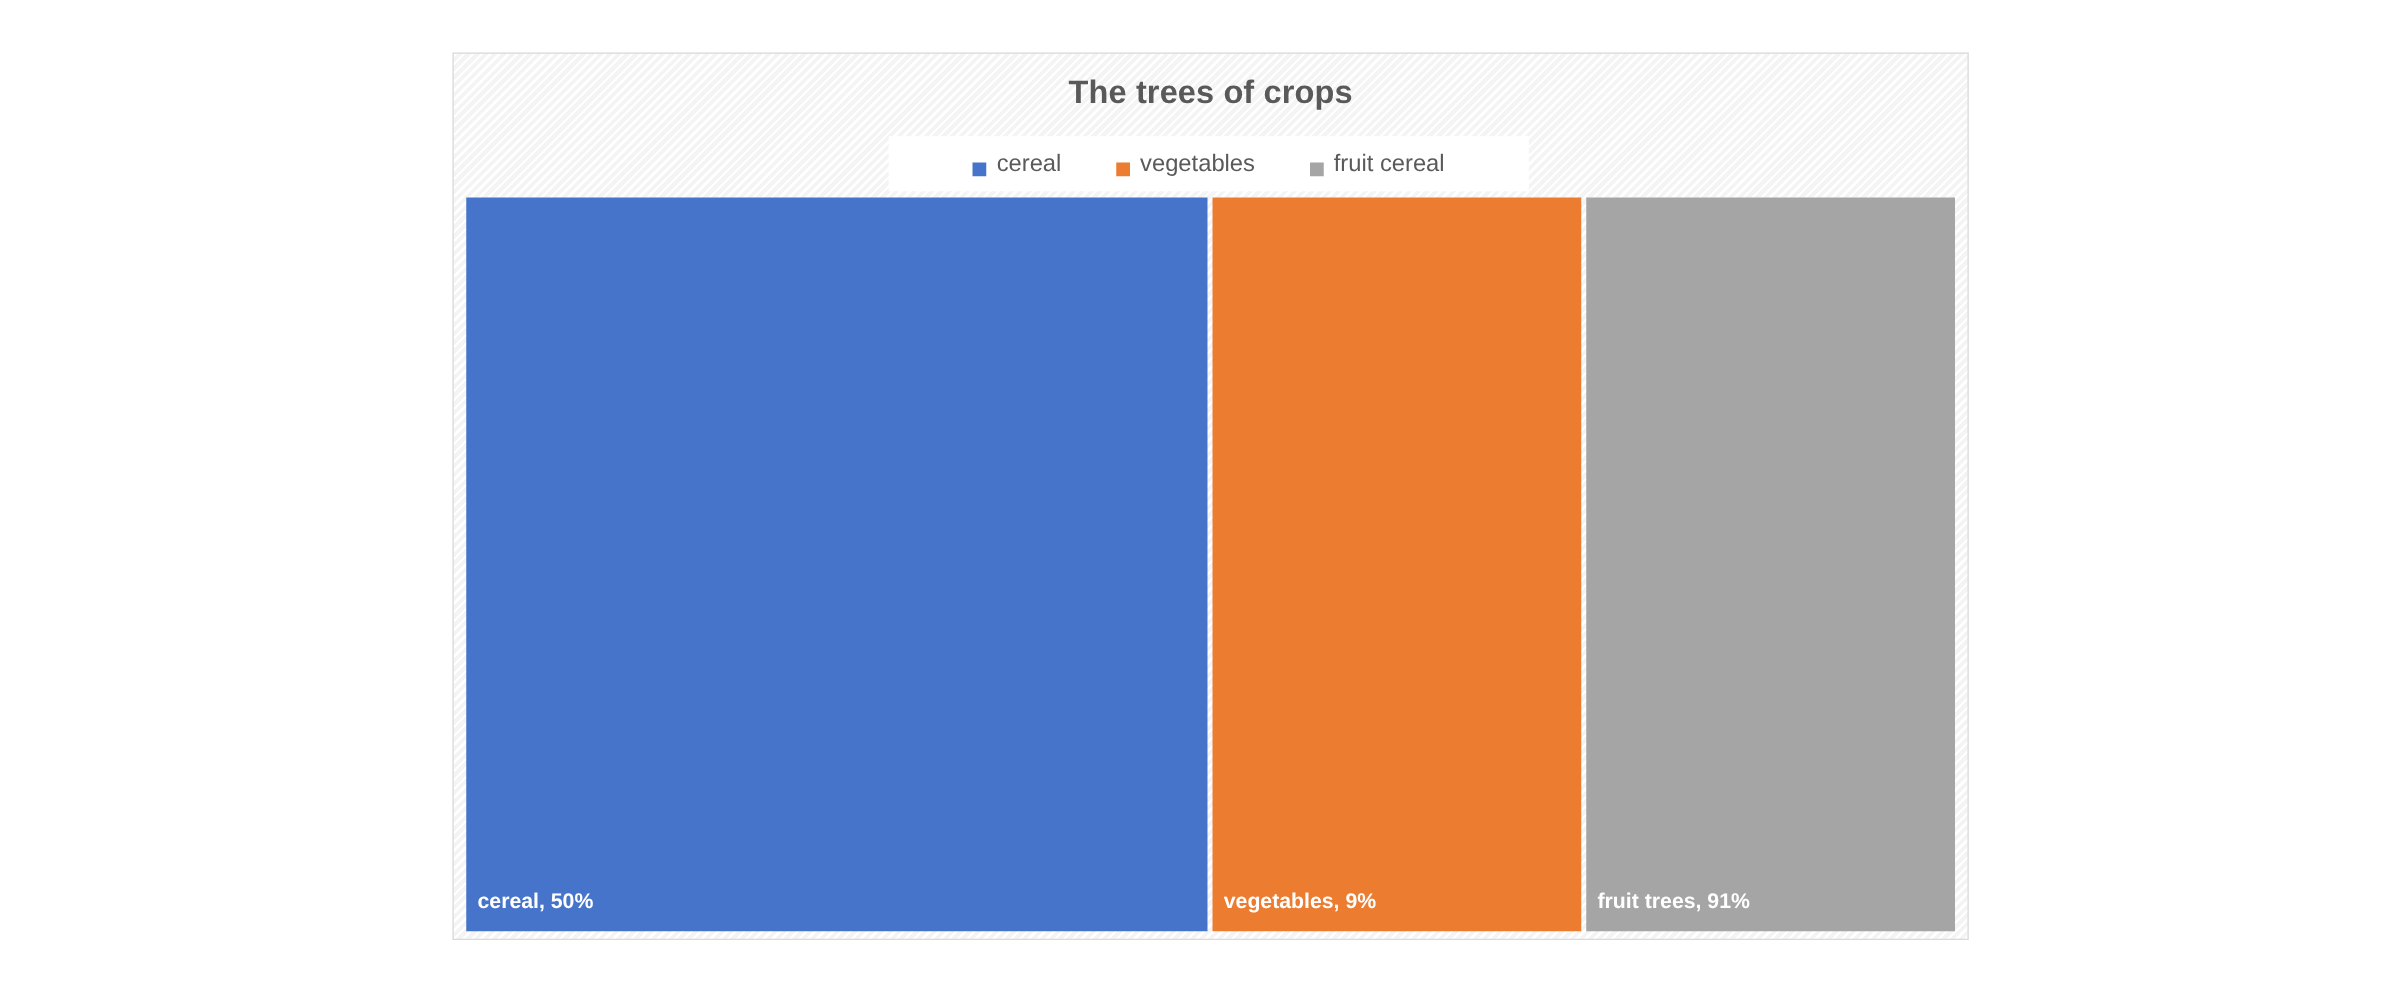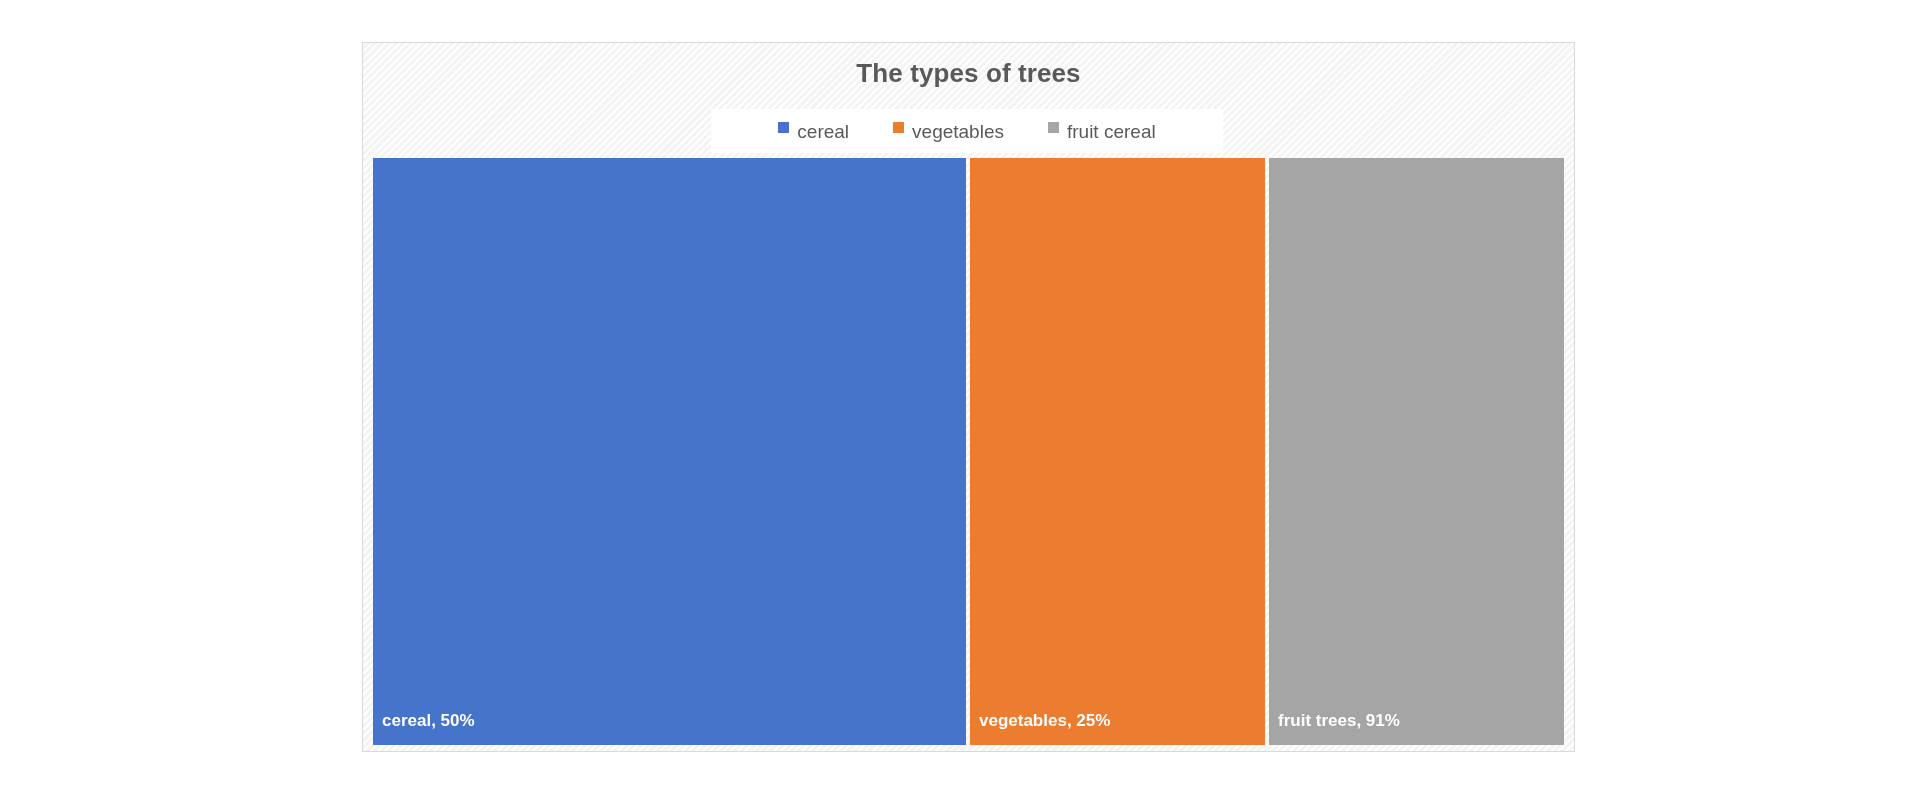--- a/index.html
+++ b/index.html
@@ -54,21 +54,21 @@
     top: 66px;
     width: 512px;
     height: 44px;
     background: #ffffff;
     display: flex;
     align-items: center;
     justify-content: center;
   }
   .legend-item {
     display: flex;
-    align-items: flex-start;
+    align-items: flex-end;
     margin: 0 22px;
     white-space: nowrap;
   }
   .legend-swatch {
     width: 11px;
     height: 11px;
     margin-right: 8px;
     flex: 0 0 auto;
   }
   .legend-label {
@@ -99,21 +99,21 @@
     font-weight: bold;
     color: #ffffff;
     white-space: nowrap;
   }
 </style>
 </head>
 <body>
 
 <div id="chart-frame">
 
-  <div id="chart-title">The types of trees</div>
+  <div id="chart-title">The trees of crops</div>
 
   <div id="legend">
 
     <div class="legend-item">
       <span class="legend-swatch" style="background:#4674ca"></span>
       <span class="legend-label">cereal</span>
     </div>
 
     <div class="legend-item">
       <span class="legend-swatch" style="background:#ec7c30"></span>
@@ -127,21 +127,21 @@
 
   </div>
 
   <div id="treemap">
 
     <div class="tile" style="left:0px; width:593px; background:#4674ca;">
       <span class="tile-label">cereal, 50%</span>
     </div>
 
     <div class="tile" style="left:597px; width:295px; background:#ec7c30;">
-      <span class="tile-label">vegetables, 25%</span>
+      <span class="tile-label">vegetables, 9%</span>
     </div>
 
     <div class="tile" style="left:896px; width:295px; background:#a5a5a5;">
       <span class="tile-label">fruit trees, 91%</span>
     </div>
 
   </div>
 
 </div>
 

